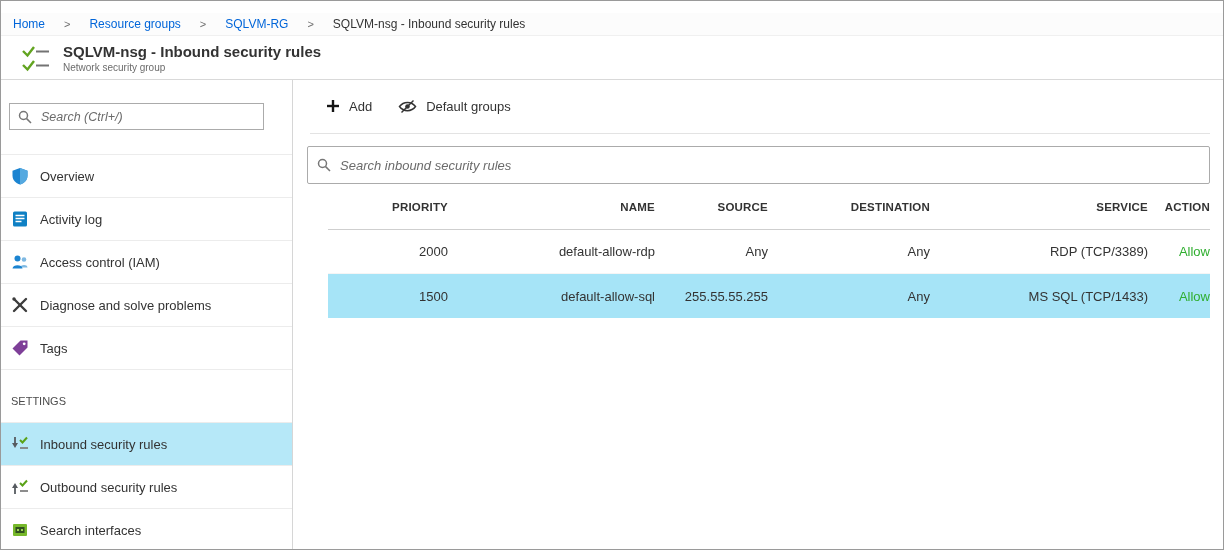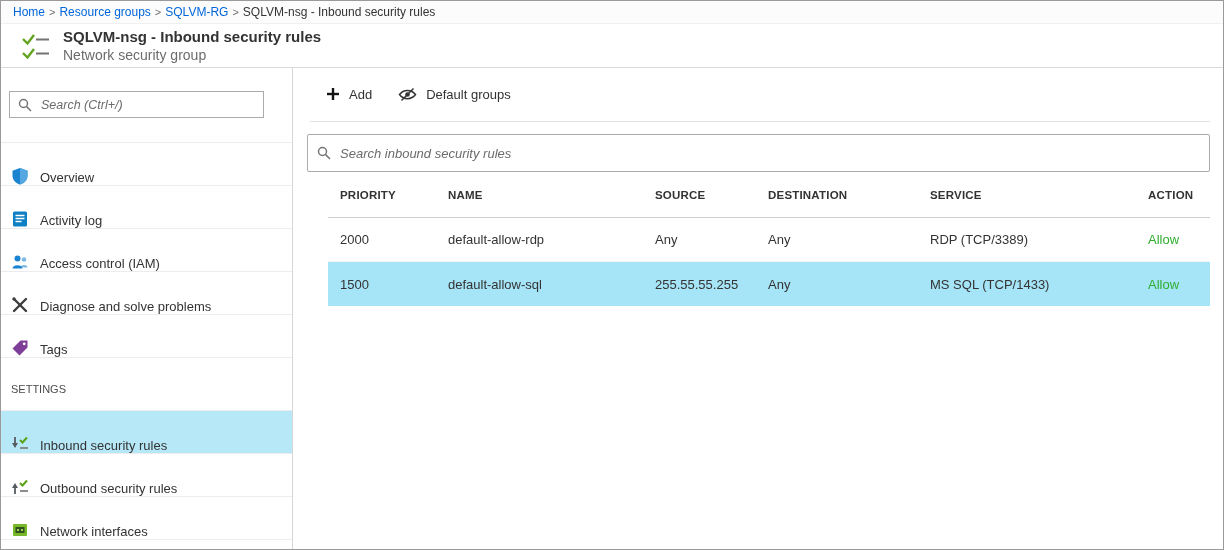--- a/index.html
+++ b/index.html
@@ -13,58 +13,59 @@
     width:1224px; height:550px;
     border:1px solid #9a9a9a;
     display:flex; flex-direction:column; overflow:hidden;
     background:#fff;
   }
 
   
   .breadcrumb {
     height:23px; flex:none;
     display:flex; align-items:center;
-    padding:0 12px; gap:4px;
+    padding:0 12px; gap:19px;
     font-size:12px;
     background:#fcfcfc;
     border-bottom:1px solid #f0f0f0;
+    margin-top:12px;
   }
   .crumb-link { color:#0065d9; cursor:pointer; }
   .crumb-sep  { color:#6e6e6e; font-size:11px; }
   .crumb-current { color:#333; }
 
   
   .page-header {
     height:44px; flex:none;
     display:flex; align-items:center;
     padding:0 20px;
     border-bottom:1px solid #d9d9d9;
   }
   .header-icon { width:30px; height:30px; margin-right:12px; flex:none; }
   .title { font-size:15px; font-weight:700; line-height:17px; }
-  .subtitle { font-size:14px; color:#6c6c6c; margin-top:2px; }
+  .subtitle { font-size:10px; color:#6c6c6c; margin-top:2px; }
 
   
   .bodywrap { flex:1; display:flex; min-height:0; }
 
   
   .sidebar { width:292px; flex:none; border-right:1px solid #d6d6d6; overflow:hidden; }
   .search-box {
     margin:23px 28px 0 8px; height:27px;
     border:1px solid #ababab; background:#fff;
     display:flex; align-items:center; padding:11px 8px; gap:7px;
   }
   .search-box input, .main-search input {
     border:none; outline:none; flex:1; background:transparent;
     font-family:inherit; font-size:12.5px; color:#333;
   }
   input::placeholder { color:#6b6b6b; font-style:italic; }
   .nav { margin-top:24px; border-top:1px solid #ececec; }
   .nav-item {
-    height:43px; display:flex; align-items:flex-end; gap:11px;
+    height:43px; display:flex; align-items:center; gap:11px;
     padding-left:10px; border-bottom:1px solid #ececec;
     font-size:13px; cursor:pointer;
   }
   .nav-item.selected { background:#b6e8f8; }
   .nav-icon { width:18px; height:18px; flex:none; }
   .settings-label { margin:25px 0 15px 10px; font-size:11px; color:#4c4c4c; }
 
   
   .main { flex:1; min-width:0; display:flex; flex-direction:column; }
   .toolbar {
@@ -80,21 +81,21 @@
     margin:12px 13px 0 14px; height:38px; flex:none;
     border:1px solid #ababab; border-radius:2px;
     display:flex; align-items:center; padding:0 9px; gap:7px;
   }
   .main-search input { font-size:13px; }
 
   .table { margin:0 13px 0 35px; }
   .thead, .trow {
     display:grid;
     grid-template-columns:108px 207px 113px 162px 218px 1fr;
-    padding-left:12px; align-items:center;
+    padding-left:12px; align-items:center;text-align:right;
   }
   .thead {
     height:46px; font-size:11.5px; font-weight:700; letter-spacing:.2px;
     border-bottom:1px solid #cfcfcf;
   }
   .trow { height:44px; font-size:13px; cursor:pointer; border-bottom:1px solid #f5f5f5; }
   .trow.highlighted { background:#a6e4f7; border-bottom:none; }
   .td-action { color:#2fae2f; }
 
   svg { display:block; }
@@ -223,21 +224,21 @@
         </div>
         <div class="nav-item">
           <span class="nav-icon">
             <svg width="18" height="18" viewBox="0 0 18 18">
               <rect x="2" y="3" width="14" height="12" rx="1" fill="#76b82a"></rect>
               <rect x="4.5" y="6" width="9" height="6" fill="#2f4f1f"></rect>
               <rect x="6" y="8" width="2" height="2" fill="#9fd356"></rect>
               <rect x="10" y="8" width="2" height="2" fill="#9fd356"></rect>
             </svg>
           </span>
-          <span>Network interfaces</span>
+          <span>Search interfaces</span>
         </div>
       </div>
 
     </div>
 
     <div class="main">
 
       <div class="toolbar">
         <div class="toolbar-btn">
           <span>

